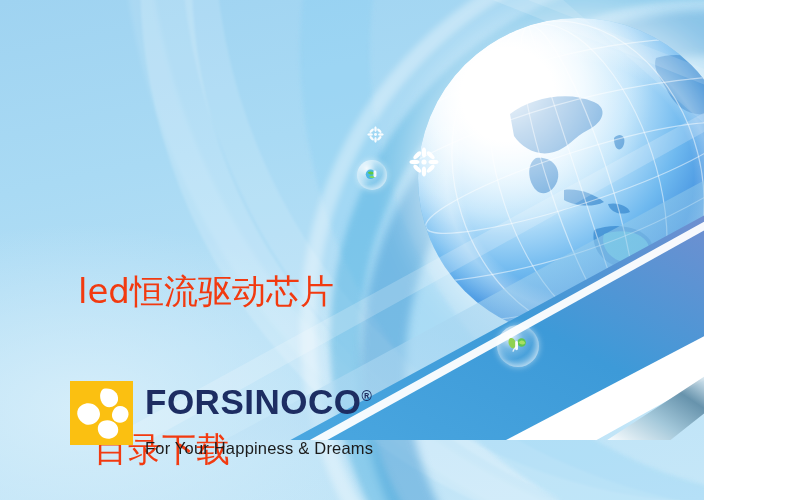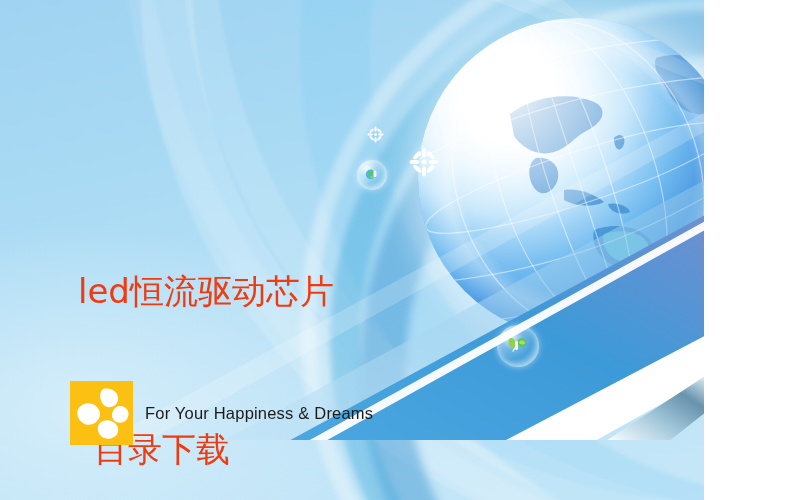--- a/index.html
+++ b/index.html
@@ -401,17 +401,20 @@
       <svg viewBox="0 0 63 64" width="63" height="64">
         <g fill="#ffffff">
           <path d="M33 8 C41 6, 49 11, 48 19 C47 25, 40 28, 35 25 C30 22, 28 12, 33 8 Z"></path>
           <path d="M50 25 C57 25, 61 32, 57 38 C54 43, 46 43, 43 38 C40 33, 44 25, 50 25 Z"></path>
           <path d="M12 24 C20 19, 30 25, 30 33 C30 41, 20 47, 13 42 C6 37, 5 28, 12 24 Z"></path>
           <path d="M33 40 C41 37, 50 43, 48 51 C46 58, 36 60, 31 55 C26 50, 27 42, 33 40 Z"></path>
         </g>
       </svg>
     </div>
     <div id="logo-text">
+      <div id="logo-word">
+        <span>FORSINOCO</span><span id="logo-reg">®</span>
+      </div>
       <div id="logo-tag">For Your Happiness &amp; Dreams</div>
     </div>
   </div>
 
 </div>
 
 </body></html>

